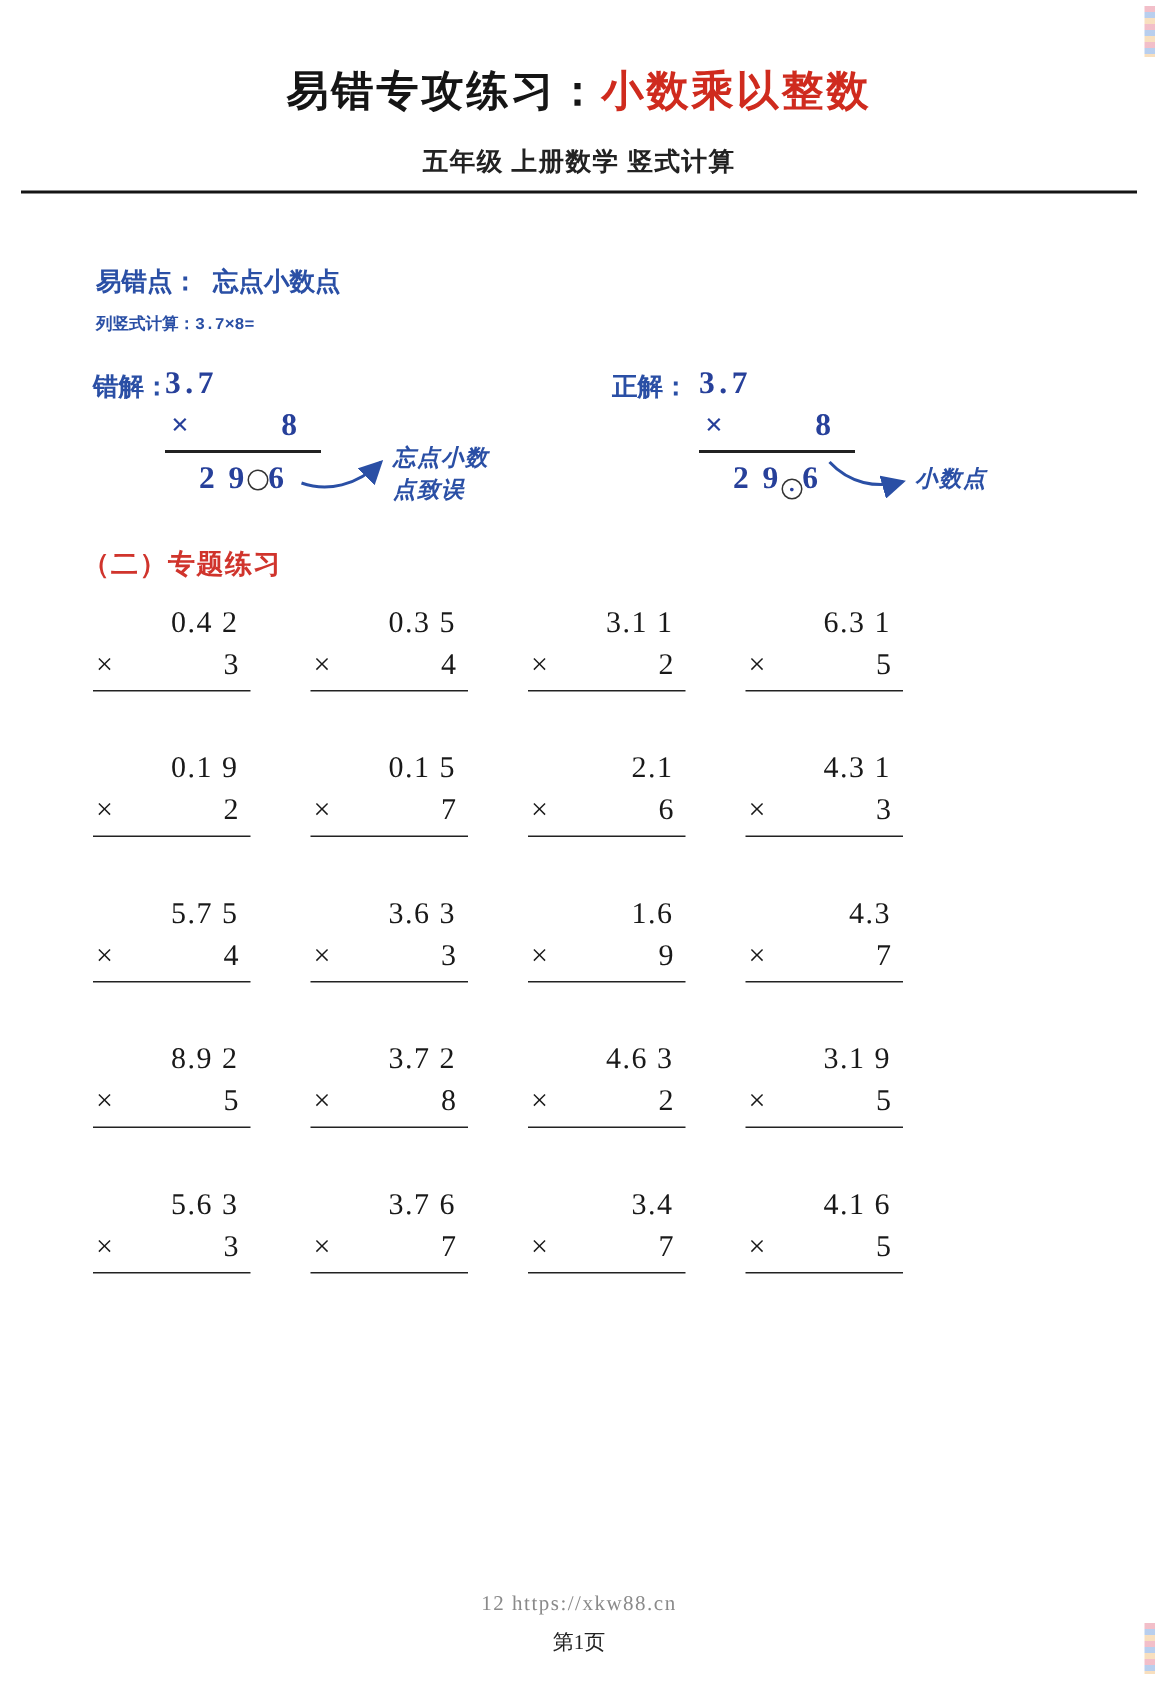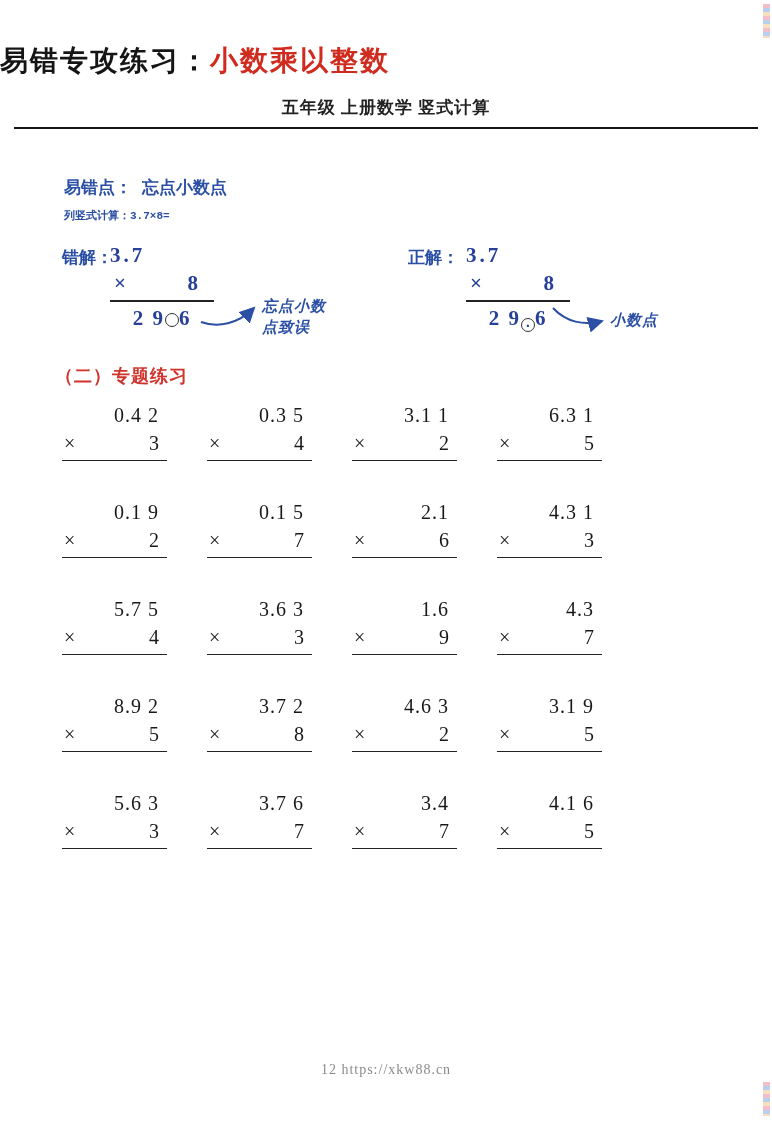--- a/index.html
+++ b/index.html
@@ -6,21 +6,21 @@
   html,body { background:#ffffff; }
   body { font-family:"Liberation Serif","DejaVu Serif",serif; }
   .page {
     position:relative; width:772px; height:1122px; margin:0 auto;
     background:#ffffff; overflow:hidden; color:#1a1a1a;
   }
 
   
   .title {
     position:absolute; top:42px; left:0; width:100%;
-    text-align:left; font-size:28px; font-weight:700; letter-spacing:2px;
+    text-align:center; font-size:28px; font-weight:700; letter-spacing:2px;
   }
   .title .t-black { color:#151515; }
   .title .t-red { color:#cf2b1e; }
   .subtitle {
     position:absolute; top:96px; left:0; width:100%;
     text-align:center; font-size:17px; font-weight:600; color:#222;
     letter-spacing:1px;
   }
   .rule {
     position:absolute; top:127px; left:14px; right:14px;
@@ -337,17 +337,18 @@
     <div class="p-top">4.1 6</div>
     <div class="p-mid">
       <span class="p-sign">×</span>
       <span class="p-mult">5</span>
     </div>
     <div class="p-line"></div>
   </div>
 </div>
 
   <div class="footer-url">12 https://xkw88.cn</div>
+  <div class="footer-page">第1页</div>
 
   <div class="edge-mark top"></div>
   <div class="edge-mark bottom"></div>
 
 </div>
 
 </body></html>

